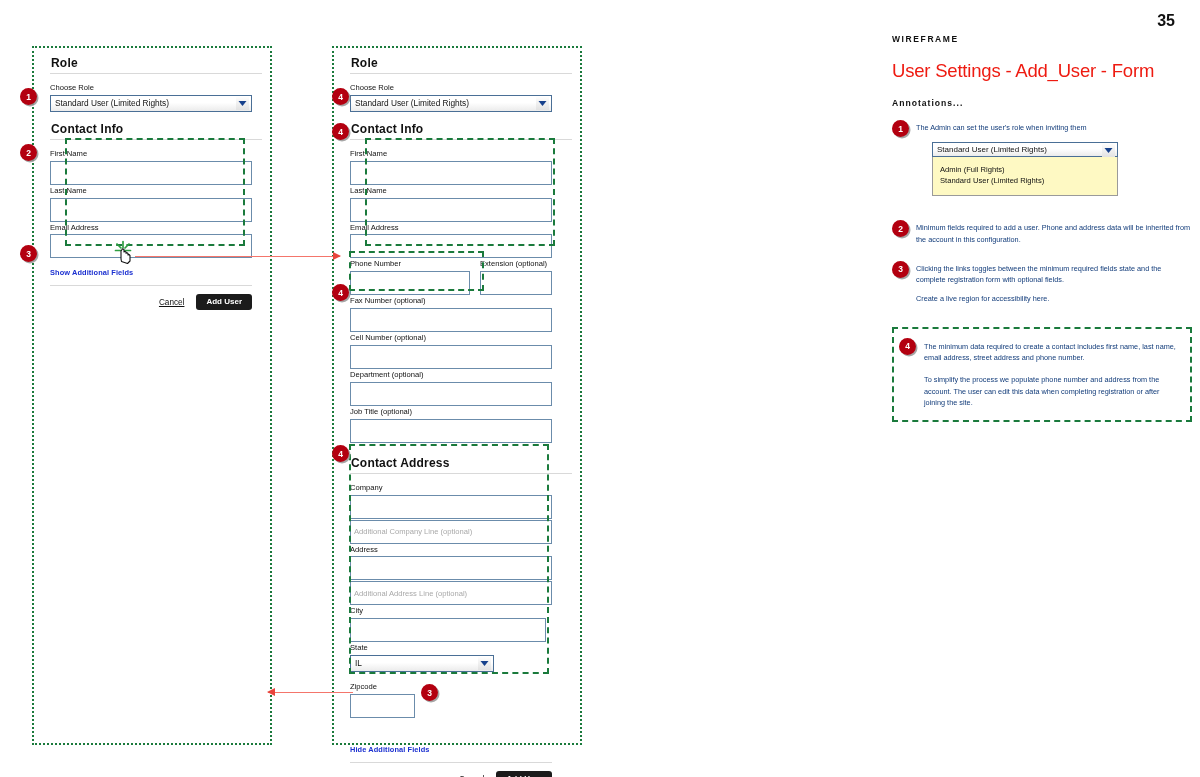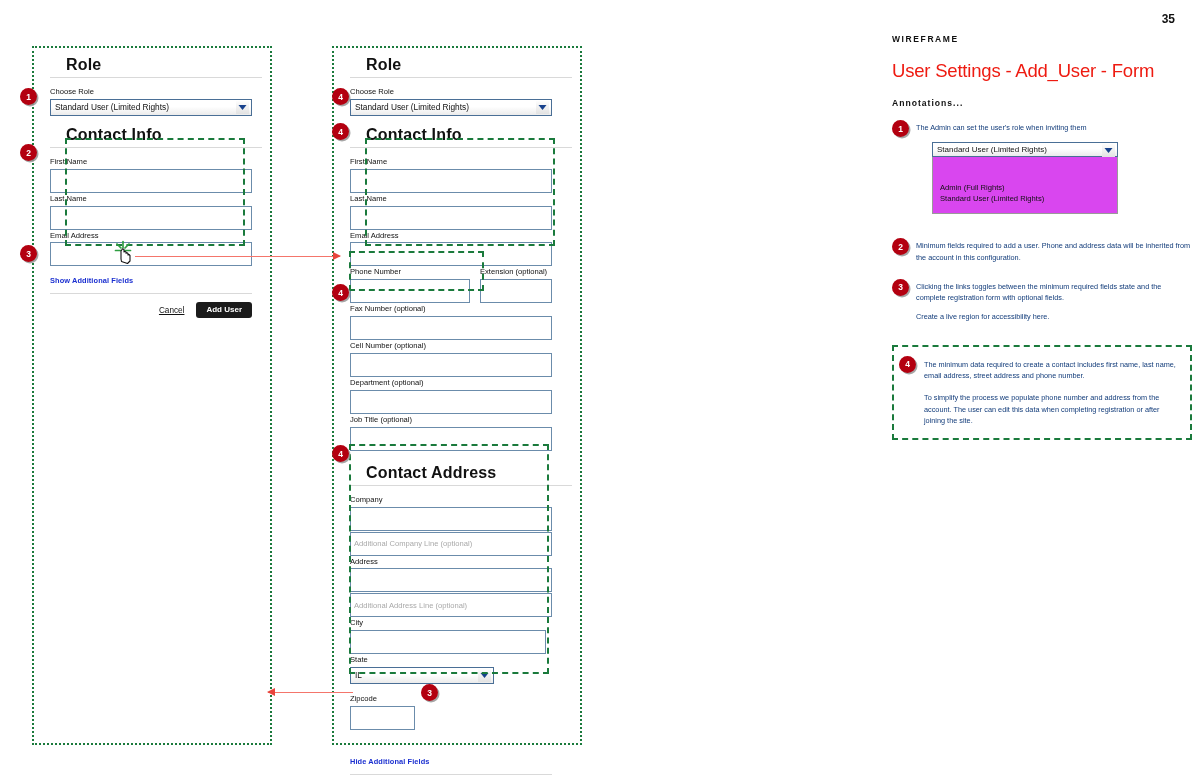--- a/index.html
+++ b/index.html
@@ -15,25 +15,25 @@
 
   
   .panel {
     position: absolute;
     border: 2px dotted #1a7a3c;
     background: #ffffff;
   }
   .panel-inner { position: absolute; left: 16px; top: 8px; right: 8px; }
 
   .sec-head {
-    font-size: 16px;
+    font-size: 12px;
     font-weight: bold;
     color: #111;
     letter-spacing: .2px;
-    margin: 0 0 3px 16px;
+    margin: 0 0 3px 1px;
   }
   .sec-rule {
     height: 1px; background: #d9d9d9;
     margin: 0 0 9px 0;
   }
   .fld { margin-bottom: 1px; }
   .fld-label {
     font-size: 7.6px;
     color: #111;
     display: block;
@@ -145,21 +145,21 @@
     border-right: 8px solid #e8453c;
   }
 
   
   .cursor { position: absolute; z-index: 7; width: 26px; height: 26px; }
 
   
   .anno-col { position: absolute; left: 892px; top: 18px; width: 300px; }
   .pagenum {
     position: absolute; right: 25px; top: 12px;
-    font-size: 12px; font-weight: bold; color: #111;
+    font-size: 16px; font-weight: bold; color: #111;
   }
   .kicker {
     font-size: 8.5px; font-weight: bold; color: #111;
     letter-spacing: 1.6px; margin: 16px 0 4px 0;
   }
   .title {
     font-size: 18.5px; color: #ee1b11; margin: 16px 0 16px 0;
     font-weight: normal; letter-spacing: -.2px;
   }
   .anno-head {
@@ -173,22 +173,22 @@
     line-height: 1.55;
     color: #123c7a;
   }
   .anno p:last-child { margin-bottom: 0; }
   .anno .badge { left: 0; top: -2px; }
 
   .anno-drop { margin: 9px 0 0 16px; width: 186px; }
   .anno-drop .sel { width: 186px; height: 15px; line-height: 13px; font-size: 8px; }
   .anno-drop .opts {
     border: 1px solid #9a9a9a; border-top: none;
-    background: #d946ef;
-    padding: 25px 7px 9px 7px;
+    background: #fef9c3;
+    padding: 7px 7px 9px 7px;
   }
   .anno-drop .opt { font-size: 7.6px; color: #111; line-height: 1.45; }
 
   .anno.boxed {
     border: 2px dashed #1a7a3c;
     padding: 12px 14px 12px 30px;
   }
   .anno.boxed .badge { left: 5px; top: 9px; }
 </style>
 </head>

